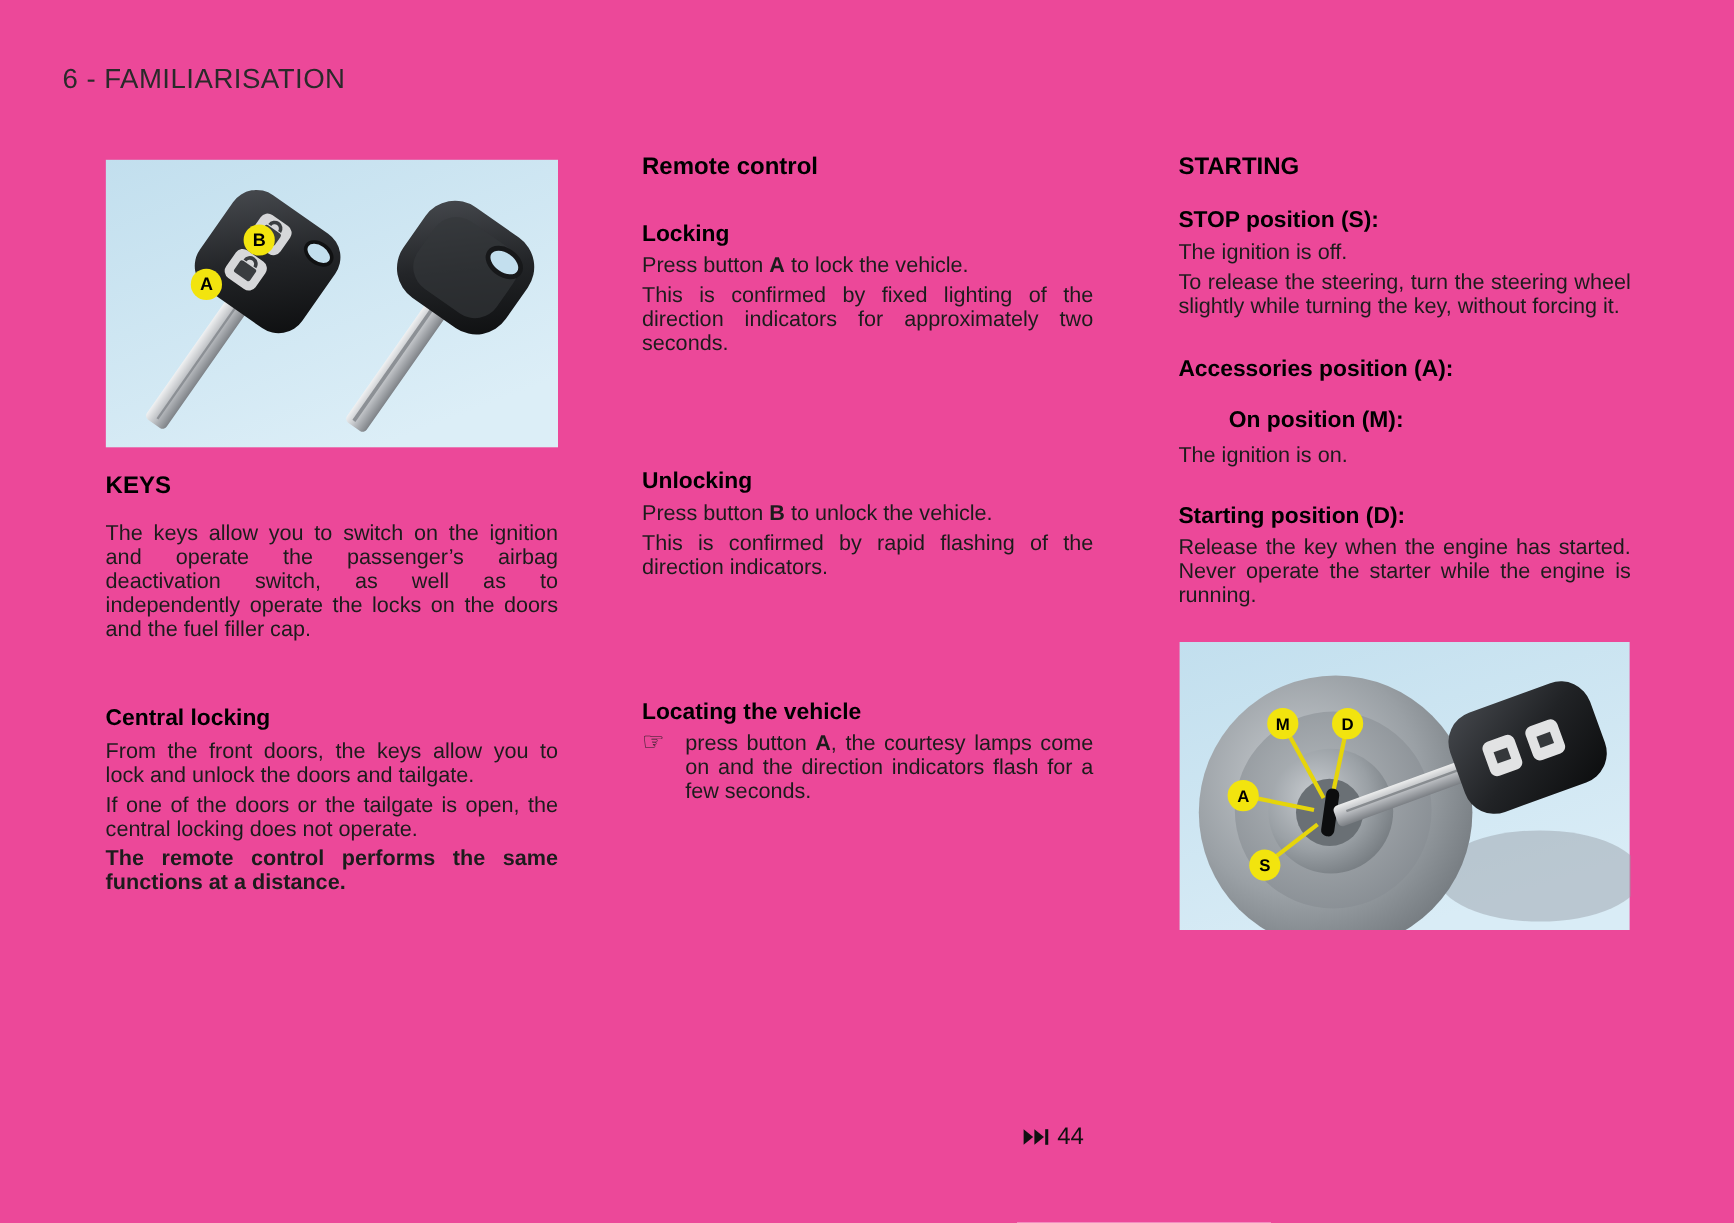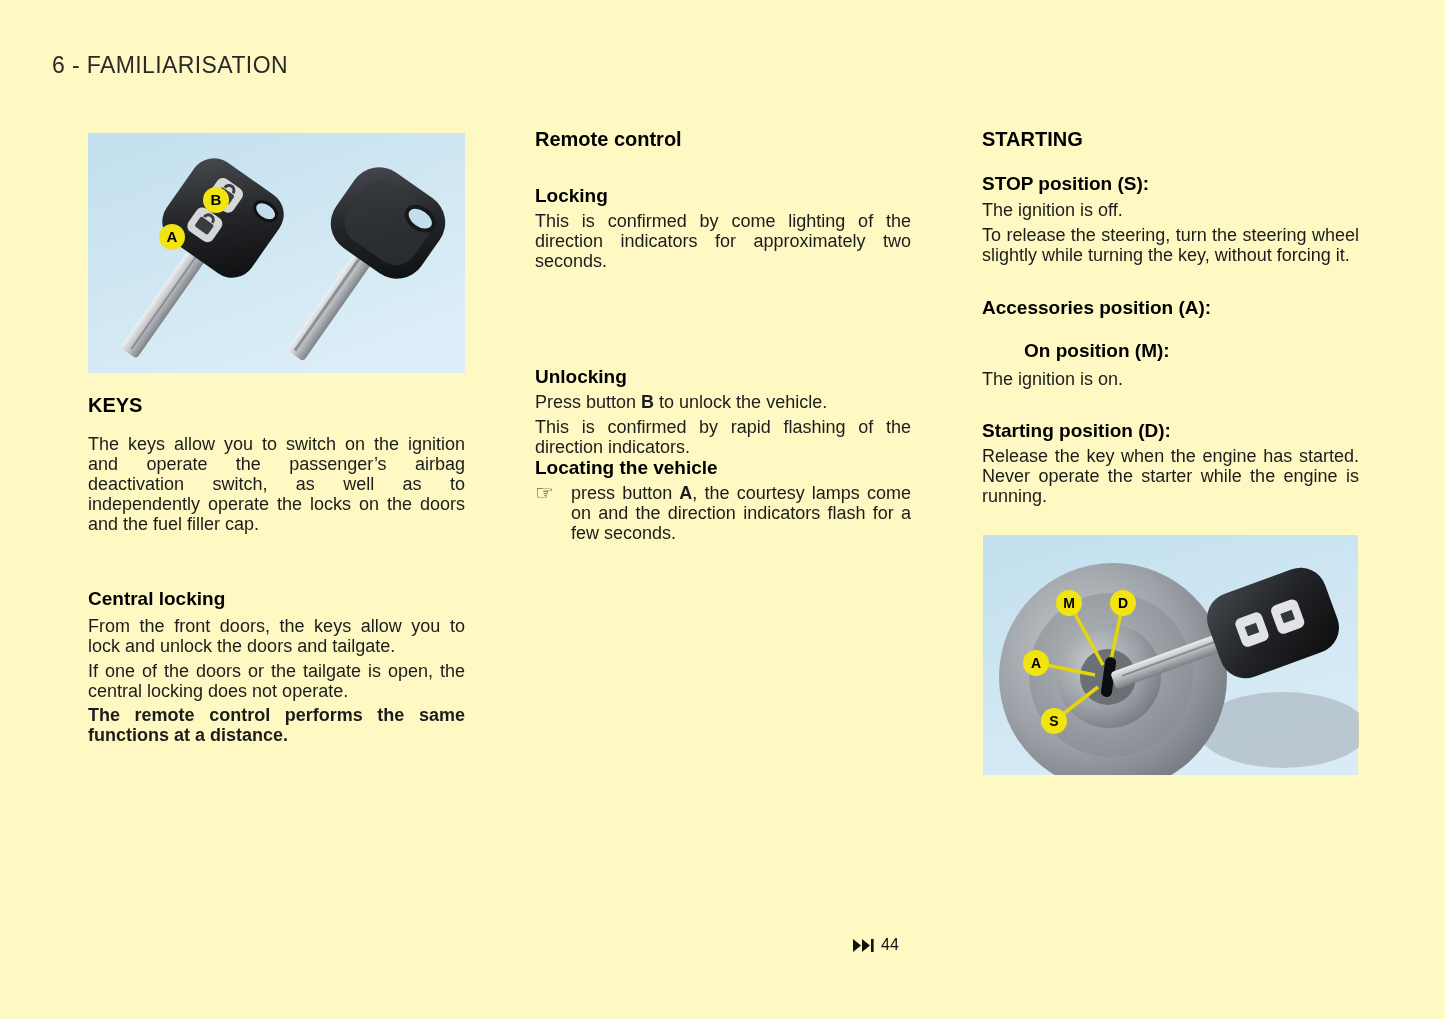--- a/index.html
+++ b/index.html
@@ -1,18 +1,18 @@
 <!DOCTYPE html>
 <html><head>
 <meta charset="utf-8">
 <style>
   * { margin:0; padding:0; box-sizing:border-box; }
   html,body { background:#ffffff; }
   body { font-family:"Liberation Sans","DejaVu Sans",sans-serif; color:#1c1c1c; }
-  .page { position:relative; width:1445px; height:1019px; background:#fef9c3; overflow:hidden; }
+  .page { position:relative; width:1445px; height:1019px; background:#ec4899; overflow:hidden; }
 
   .doc-header { position:absolute; left:52px; top:52px; font-size:23px; color:#2a2a2a; letter-spacing:0.4px; }
 
   .col { position:absolute; font-size:18px; line-height:20px; }
   #col1 { left:88px;  top:133px; width:377px; }
   #col2 { left:535px; top:126px; width:376px; }
   #col3 { left:982px; top:126px; width:377px; }
 
   .sec { font-size:20px; line-height:26px; font-weight:bold; color:#000; }
   .sub { font-size:19px; line-height:21px; font-weight:bold; color:#000; }
@@ -30,41 +30,41 @@
   #central-p2     { margin-top:5px; }
   #central-note   { margin-top:4px; font-weight:bold; }
 
   
   #locking-h    { margin-top:33px; }
   #locking-p1   { margin-top:5px; }
   #locking-p2   { margin-top:5px; }
   #unlocking-h  { margin-top:95px; }
   #unlocking-p1 { margin-top:5px; }
   #unlocking-p2 { margin-top:5px; }
-  #locating-h   { }
+  #locating-h   { margin-top:101px; }
   #locating-p   { margin-top:5px; }
   #locating-bullet { margin-top:5px; display:flex; }
   .bullet-symbol { flex:0 0 36px; font-size:21px; line-height:20px; }
   .bullet-text { flex:1; }
 
   
   #stop-h   { margin-top:21px; }
   #stop-p1  { margin-top:6px; }
   #stop-p2  { margin-top:5px; }
   #acc-h    { margin-top:32px; }
   #acc-p    { margin-top:7px; }
   #on-h     { margin-top:22px;margin-left:42px; }
   #on-p     { margin-top:8px; }
   #start-h  { margin-top:31px; }
   #start-p1 { margin-top:7px; }
   #start-p2 { margin-top:5px; }
   #ignition-photo-wrap { margin-top:29px; }
 
   .footer { position:absolute; left:852px; top:936px; display:flex; align-items:center; gap:7px; }
-  .footer .num { font-size:16px; color:#111; }
+  .footer .num { font-size:20px; color:#111; }
 </style>
 </head>
 <body>
 
 <div class="page">
 
   <div class="doc-header">6 - FAMILIARISATION</div>
 
   <div class="col" id="col1">
 
@@ -126,21 +126,22 @@
     <h2 class="sub" id="central-heading">Central locking</h2>
     <p class="body" id="central-p1">From the front doors, the keys allow you to lock and unlock the doors and tailgate.</p>
     <p class="body" id="central-p2">If one of the doors or the tailgate is open, the central locking does not operate.</p>
     <p class="body" id="central-note">The remote control performs the same functions at a distance.</p>
   </div>
 
   <div class="col" id="col2">
     <h1 class="sec">Remote control</h1>
 
     <h2 class="sub" id="locking-h">Locking</h2>
-    <p class="body" id="locking-p2">This is confirmed by come lighting of the direction indicators for approximately two seconds.</p>
+    <p class="body" id="locking-p1"><span>Press button </span><span class="b">A</span><span> to lock the vehicle.</span></p>
+    <p class="body" id="locking-p2">This is confirmed by fixed lighting of the direction indicators for approximately two seconds.</p>
 
     <h2 class="sub" id="unlocking-h">Unlocking</h2>
     <p class="body" id="unlocking-p1"><span>Press button </span><span class="b">B</span><span> to unlock the vehicle.</span></p>
     <p class="body" id="unlocking-p2">This is confirmed by rapid flashing of the direction indicators.</p>
 
     <h2 class="sub" id="locating-h">Locating the vehicle</h2>
     <div id="locating-bullet">
       <span class="bullet-symbol">☞</span>
       <p class="body bullet-text"><span>press button </span><span class="b">A</span><span>, the courtesy lamps come on and the direction indicators flash for a few seconds.</span></p>
     </div>

